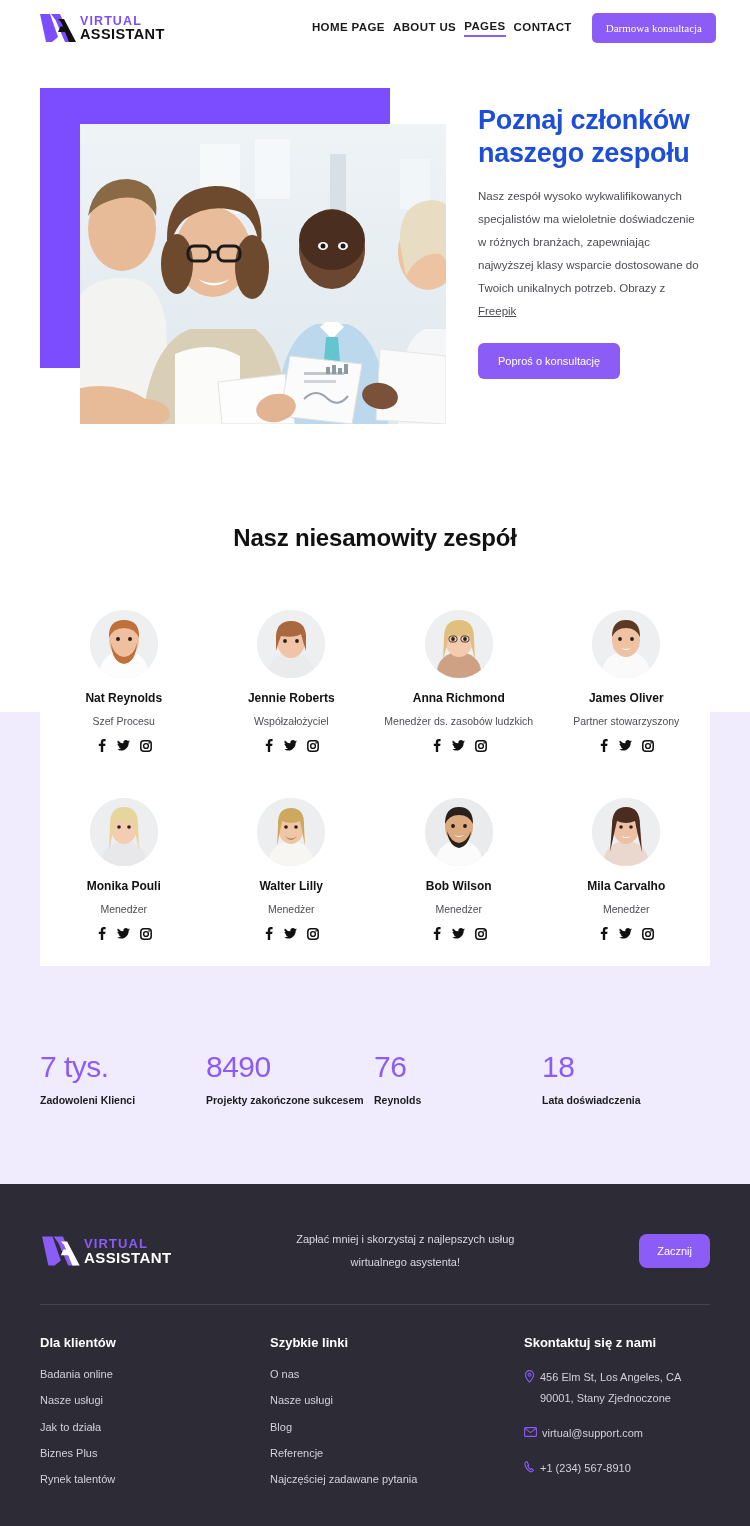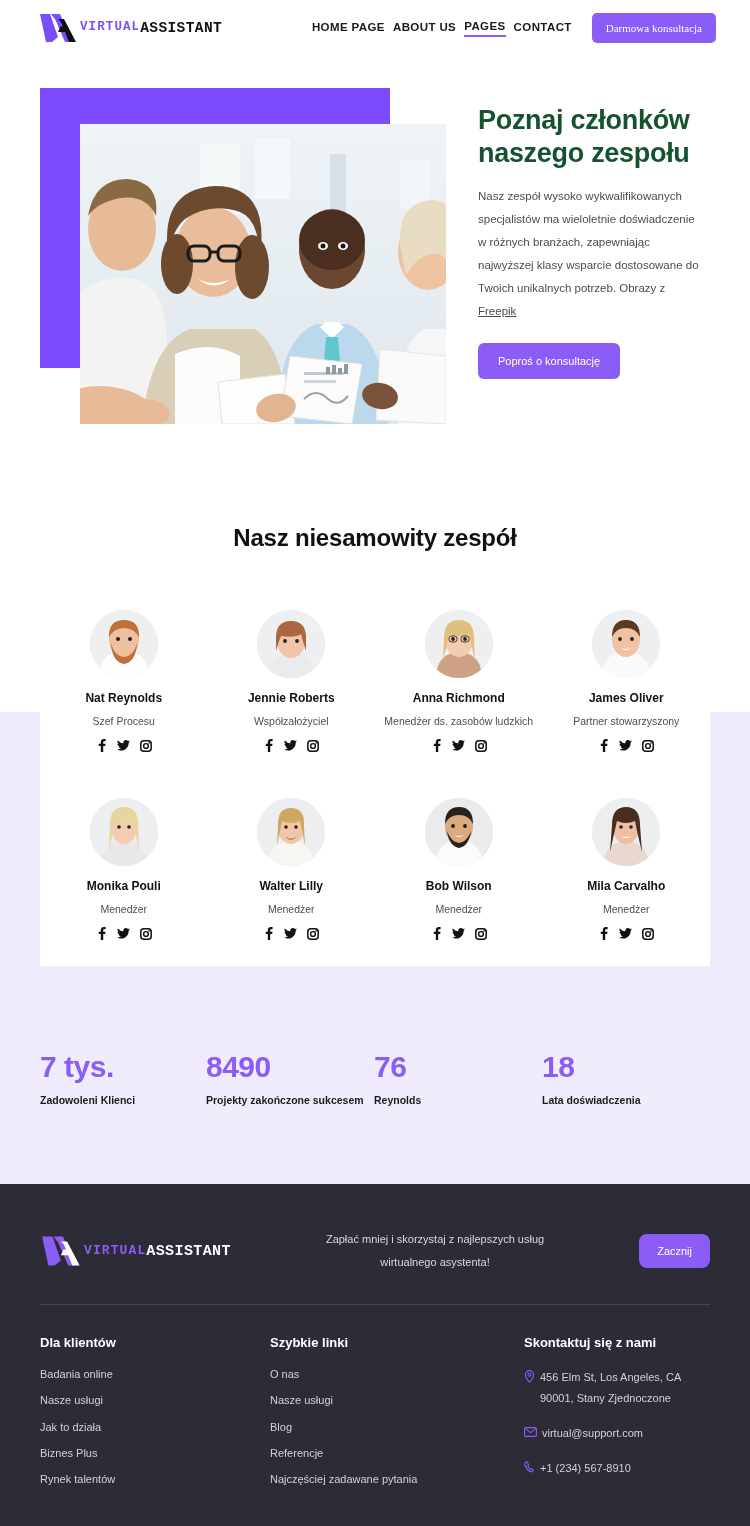--- a/index.html
+++ b/index.html
@@ -22,21 +22,21 @@
     padding:0 34px 0 38px;
     background:#fff;
     position:relative;
     z-index:20;
   }
   .logo { display:flex; align-items:center; gap:0px; }
   .logo-mark {
     position:relative; width:46px; height:34px;
     display:block;
   }
-  .logo-text { display:flex; line-height:1.0; margin-left:-4px;font-family:Liberation Mono, monospace; }
+  .logo-text { display:flex; flex-direction:column; line-height:1.0; margin-left:-4px; }
   .logo-top {
     font-size:12.5px; font-weight:bold; letter-spacing:1.1px;
     color:#7c4dff;
   }
   .logo-bottom {
     font-size:14.5px; font-weight:bold; letter-spacing:0.4px;
     color:#111;
   }
   .nav { margin-left:auto; display:flex; align-items:center; gap:8px; }
   .nav-item {
@@ -63,21 +63,21 @@
     position:absolute; left:80px; top:68px;
     width:366px; height:300px;
     overflow:hidden; background:#dfe6ec;
   }
   .hero-photo svg { display:block; width:366px; height:300px; }
   .hero-right {
     position:absolute; left:478px; top:48px; width:225px;
   }
   .hero-title {
     font-size:27px; font-weight:bold; line-height:1.21;
-    color:#14532d; letter-spacing:-0.3px;
+    color:#1d4ed8; letter-spacing:-0.3px;
   }
   .hero-desc {
     margin-top:16px; font-size:11.5px; line-height:2.0; color:#4b4b55;
   }
   .hero-desc a { color:#4b4b55; text-decoration:underline; }
   .hero-btn {
     margin-top:20px; display:inline-block;
     background:#8b5cf6; color:#fff;
     font-size:11px; border:none; border-radius:6px;
     padding:12px 20px; cursor:pointer;
@@ -124,21 +124,21 @@
   
   .stats {
     position:relative; z-index:2;
     display:flex; padding:68px 40px 0 40px;
   }
   .stat { flex:1; }
   .stat:nth-child(1){ flex:0 0 166px; }
   .stat:nth-child(2){ flex:0 0 168px; }
   .stat:nth-child(3){ flex:0 0 168px; }
   .stat-num {
-    font-size:30px; font-weight:bold; color:#8b5cf6; letter-spacing:-0.5px;
+    font-size:30px; font-weight:normal; color:#8b5cf6; letter-spacing:-0.5px;
   }
   .stat-label {
     margin-top:10px; font-size:10.5px; font-weight:bold; color:#1b1b1b;
   }
 
   
   .footer {
     position:absolute; left:0; top:1184px; width:750px; height:342px;
     background:#2c2b36; color:#e6e6ea; padding:44px 40px 0 40px;
   }

